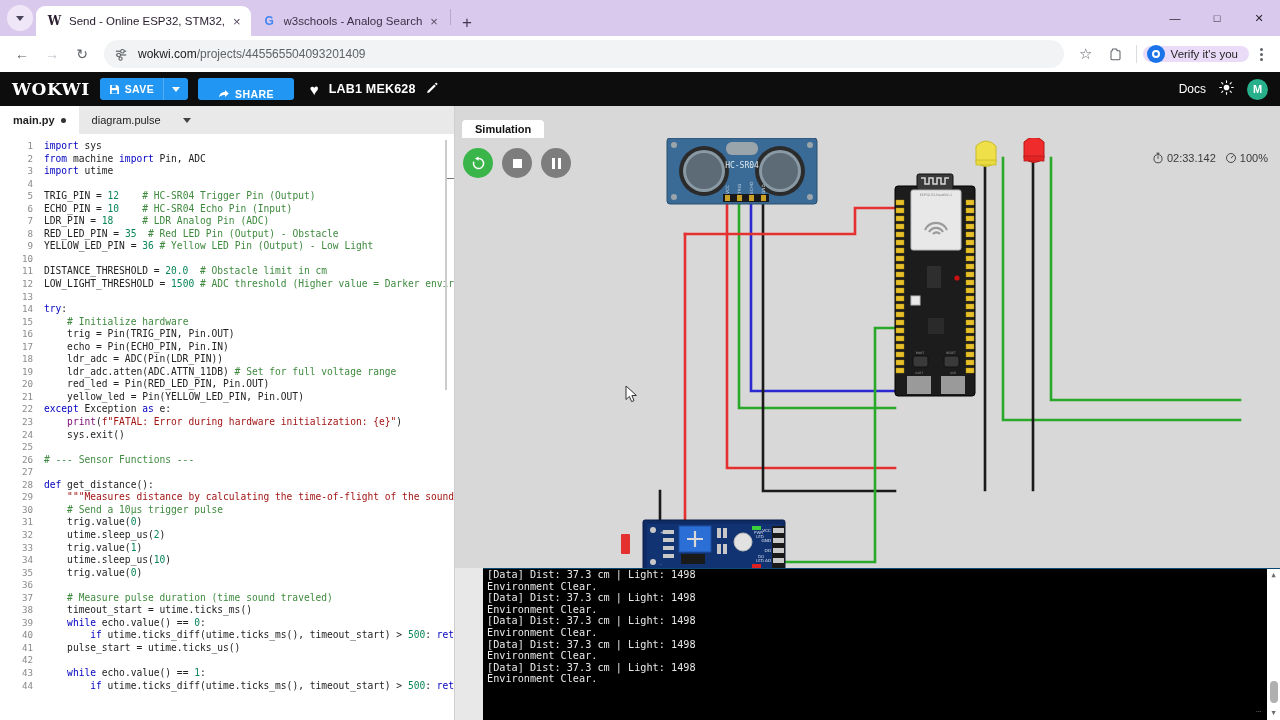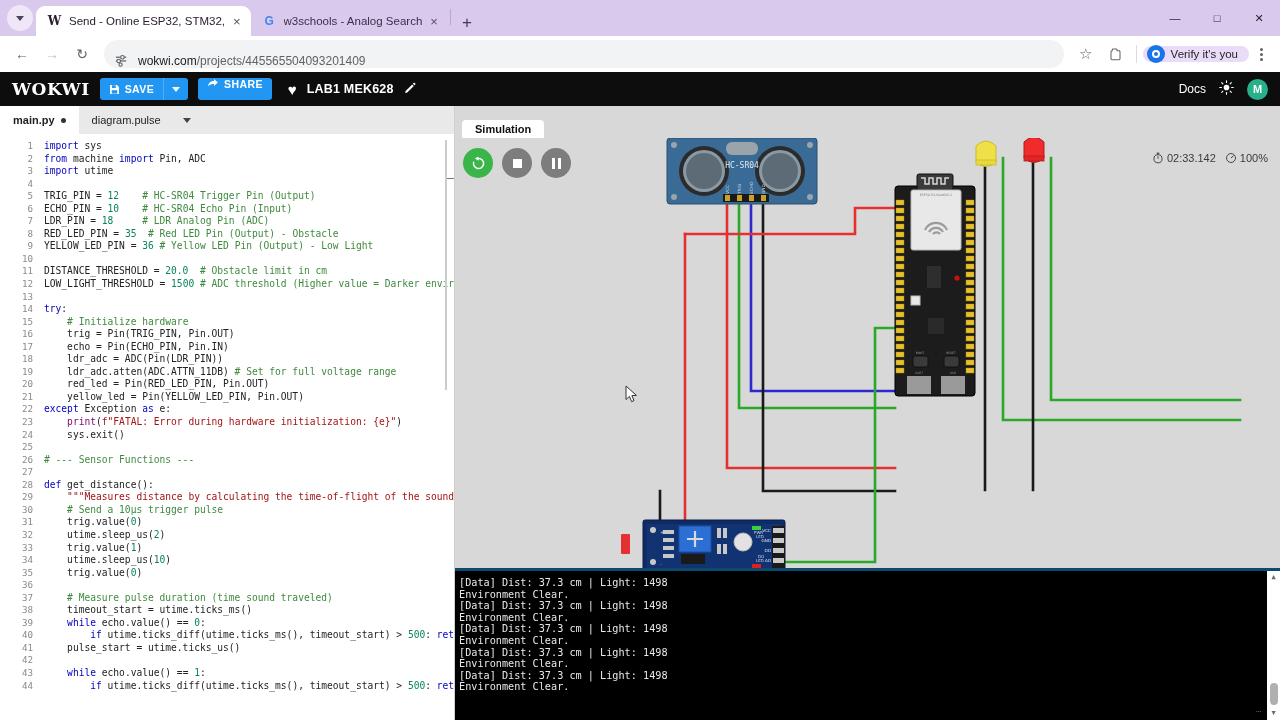--- a/index.html
+++ b/index.html
@@ -17,36 +17,36 @@
   .btab-fav { width:15px; height:15px; flex:0 0 15px; display:flex; align-items:center; justify-content:center; font-size:12px; font-weight:bold; }
   .btab-close { font-size:13px; color:#5a4a63; line-height:1; padding:0 1px; }
   .newtab { font-size:17px; color:#443850; padding:0 9px; margin-bottom:5px; line-height:1;}
   .tabstrip-sep { width:1px; height:16px; background:#b9a7cf; margin:0 2px 11px 2px; }
   .winctl { position:absolute; right:0; top:0; height:36px; display:flex; align-items:center; }
   .winctl div { width:42px; height:36px; display:flex; align-items:center; justify-content:center; font-size:11px; color:#2b2330; }
 
   #browser-toolbar { height:36px; background:#fff; display:flex; align-items:center; padding:0 8px; gap:2px; }
   .navbtn { width:28px; height:28px; display:flex; align-items:center; justify-content:center; color:#5f6368; font-size:14px; border-radius:50%; }
   .navbtn.disabled { color:#bdc1c6; }
-  #omnibox { flex:1; height:28px; background:#f1f3f4; border-radius:14px; display:flex; align-items:flex-end; padding:0 10px; gap:9px; margin:0 6px; }
+  #omnibox { flex:1; height:28px; background:#f1f3f4; border-radius:14px; display:flex; align-items:center; padding:0 10px; gap:9px; margin:0 6px; }
   #omnibox .url { font-size:12px; color:#202124; white-space:nowrap; }
   #omnibox .url .dom { color:#202124; }
   #omnibox .url .path { color:#5f6368; }
   .tb-right { display:flex; align-items:center; gap:2px; }
   #verify-chip { display:flex; align-items:center; gap:6px; background:#eadcf8; border-radius:13px; height:16px; padding:0 11px 0 4px; font-size:11.5px; color:#1f1f1f; }
   .chip-dot { width:18px;height:18px;border-radius:50%;background:#1a73e8; display:flex;align-items:center;justify-content:center; }
   .chip-dot i { display:block;width:8px;height:8px;border:2px solid #fff;border-radius:50%; }
   .kebab { display:flex; flex-direction:column; gap:2px; padding:0 9px; }
   .kebab span { width:3px;height:3px;border-radius:50%;background:#5f6368; }
   #bookmark-sep { width:1px;height:18px;background:#dadce0;margin:0 4px; }
 
   
   #wokwi-header { height:34px; background:#0d0d0d; display:flex; align-items:center; padding:0 12px; gap:10px; }
   #wokwi-logo { font-family:"DejaVu Serif", serif; color:#fff; font-size:17px; letter-spacing:.5px; font-weight:bold; }
-  .btn-blue { background:#2196f3; color:#fff; height:22px; display:flex; align-items:flex-start; gap:5px; padding:0 9px; border-radius:3px; font-size:10.5px; font-weight:bold; letter-spacing:.4px; }
+  .btn-blue { background:#2196f3; color:#fff; height:22px; display:flex; align-items:flex-end; gap:5px; padding:0 20px; border-radius:3px; font-size:10.5px; font-weight:bold; letter-spacing:.4px; }
   .btn-split { background:#2196f3; height:22px; display:flex; align-items:center; border-radius:3px; overflow:hidden; }
   .btn-split .main { display:flex; align-items:center; gap:5px; padding:0 9px; color:#fff; font-size:10.5px; font-weight:bold; height:22px; letter-spacing:.4px;}
   .btn-split .caret { padding:0 8px; height:22px; display:flex; align-items:center; border-left:1px solid rgba(255,255,255,.22); }
   .caret-dn { width:0;height:0;border-left:4px solid transparent;border-right:4px solid transparent;border-top:5px solid #fff; }
   #heart { color:#fff; font-size:15px; margin-left:6px; }
   #project-name { color:#fff; font-size:12.5px; font-weight:bold; letter-spacing:.2px; }
   #hdr-right { margin-left:auto; display:flex; align-items:center; gap:13px;justify-content:space-between; }
   #docs-link { color:#fff; font-size:12px; }
   #avatar { width:21px;height:21px;border-radius:50%;background:#27b08b;color:#fff;font-size:11px;display:flex;align-items:center;justify-content:center;font-weight:bold; }
 
@@ -77,21 +77,21 @@
   #sim-body { flex:1; background:#d8d8d8; position:relative; overflow:hidden; }
   #sim-controls { position:absolute; left:457px; top:12px; display:flex; gap:9px; }
   .ctlbtn { width:30px;height:30px;border-radius:50%;display:flex;align-items:center;justify-content:center; }
   .ctlbtn.green { background:#3ab54a; }
   .ctlbtn.grey { background:#7d7d7d; }
   #sim-status { position:absolute; right:12px; top:14px; display:flex; align-items:center; gap:9px; font-size:11px; color:#3a3a3a; }
   .stat-item { display:flex; align-items:center; gap:3px; }
 
   
   #console { height:152px; background:#000; color:#e8e8e8; font-family:"DejaVu Sans Mono", monospace;
-     font-size:10.2px; line-height:11.6px; padding:6px 0 0 4px; overflow:hidden; position:relative; border-top:3px solid #0c4a6e; }
+     font-size:10.2px; line-height:11.6px; padding:0 0 0 4px; overflow:hidden; position:relative; border-top:1px solid #0c4a6e;margin-left:28px; }
   #console .cline { white-space:pre; }
   #console-scroll { position:absolute; right:0; top:0; width:13px; height:100%; background:#fff; }
   .sc-arrow { width:13px;height:13px;display:flex;align-items:center;justify-content:center;font-size:7px;color:#6b6b6b; }
   #sc-thumb { position:absolute; left:3px; top:112px; width:8px; height:22px; background:#b0b0b0; border-radius:4px; }
   #console-resize { position:absolute; right:18px; bottom:2px; font-size:8px; color:#555; letter-spacing:1px; }
 
   
   #circuit { position:absolute; inset:0; }
 </style>
 </head>

